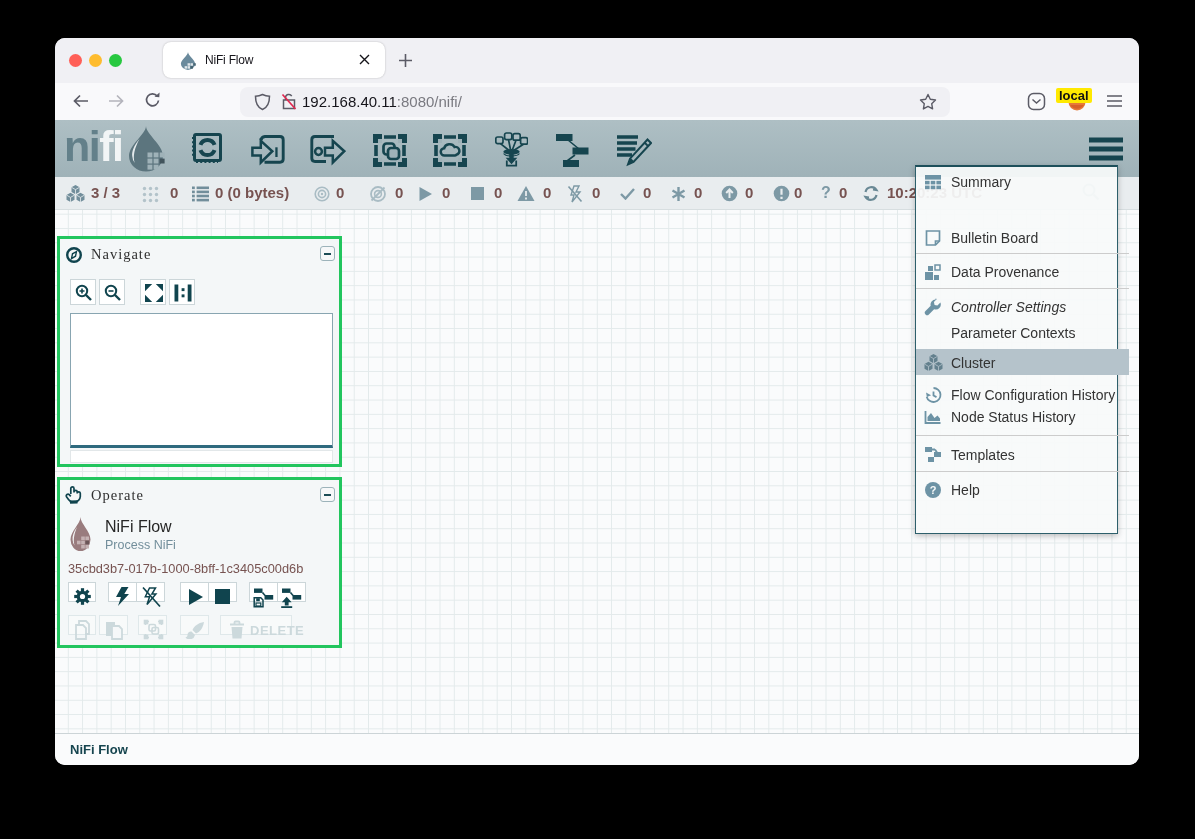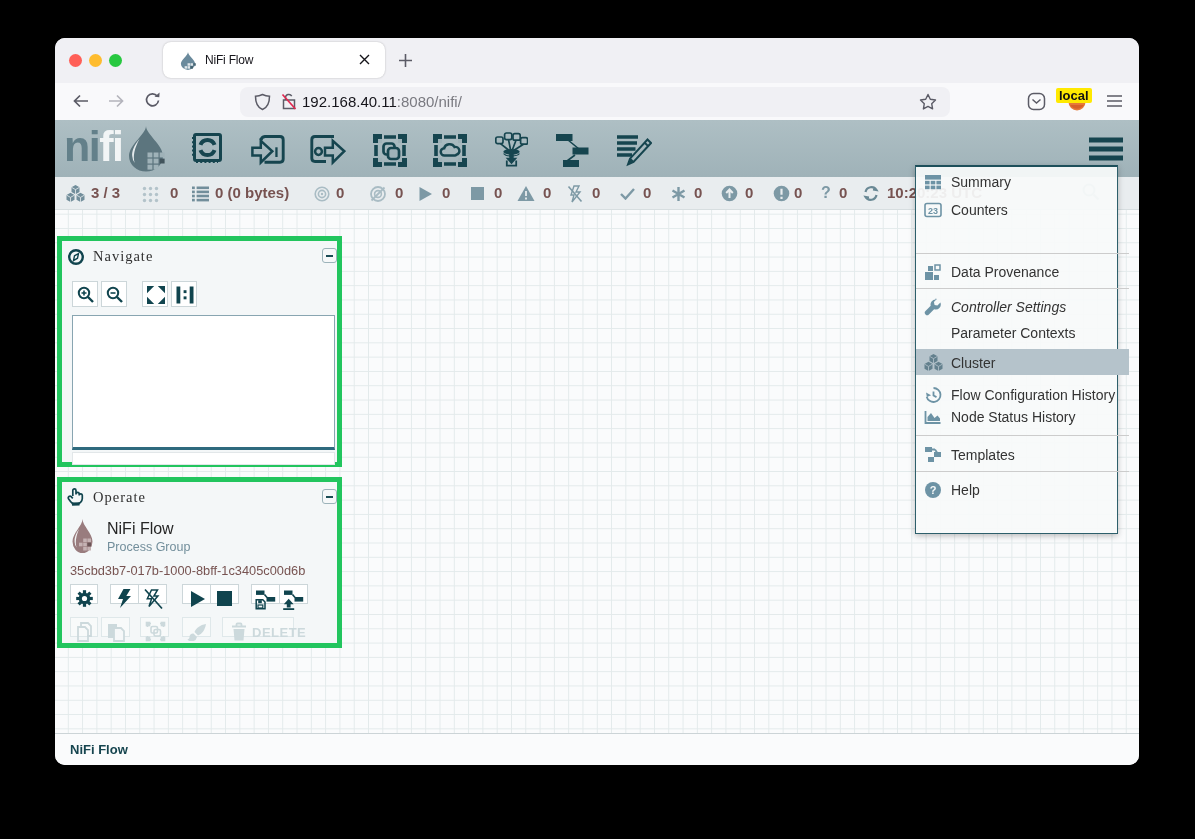--- a/index.html
+++ b/index.html
@@ -19,21 +19,21 @@
   #nifihead { position:absolute; left:0; top:82px; width:1084px; height:57px; background:linear-gradient(#aebfc4,#9fb2b8); }
   #statusbar { position:absolute; left:0; top:139px; width:1084px; height:33px; background:#e9edef; border-bottom:1px solid #d7dee0; font-size:15px; }
   .st { position:absolute; top:7px; color:#775351; font-weight:bold; }
   
   #canvas { position:absolute; left:0; top:172px; width:1084px; height:523px; background:#fafbfc;
     background-image:linear-gradient(to right,#e3eaeb 1px,transparent 1px),linear-gradient(to bottom,#e3eaeb 1px,transparent 1px);
     background-size:14.3px 14.3px; background-position:12.8px 3.7px; }
   #crumb { position:absolute; left:0; top:695px; width:1084px; height:32px; background:#fafbfc; border-top:1px solid #ccd4d7; }
   #crumb .txt { position:absolute; left:15px; top:8px; font-size:13px; font-weight:bold; color:#16454f; }
   
-  .panel { position:absolute; background:rgba(244,247,248,.97); border:5px solid #22c55e; }
+  .panel { position:absolute; background:rgba(244,247,248,.97); border:3px solid #22c55e; }
   .ptitle { font-family:"Liberation Serif",serif; font-weight:normal; font-size:14.5px; color:#2f2f2f; letter-spacing:1px; }
   .minusbtn { position:absolute; width:15px; height:15px; border:1px solid #9cb3ba; border-radius:3px; background:#f6f8f9; }
   .minusbtn:after { content:""; position:absolute; left:3px; top:6px; width:7px; height:2px; background:#1b4c56; }
   .navbtn { position:absolute; width:26px; height:26px; background:#fff; border:1px solid #ccd6d9; }
   .opbtn  { position:absolute; width:28px; height:20px; background:#fff; border:1px solid #ccd6d9; top:0; }
   .opbtn.dis { border-color:#dfe8ea; background:#f8fafa; }
   
   #menu { position:absolute; left:860px; top:127px; width:203px; height:369px; background:rgba(247,250,250,.93);
      border:1px solid #2d5f6b; border-top:2px solid #1d4f5a; box-shadow:0 2px 6px rgba(0,0,0,.25); }
   .mi { position:absolute; left:0; width:213px; height:28px; }
@@ -364,21 +364,21 @@
           <rect x="12.2" y="19.5" width="3.6" height="3.6"></rect>
           <rect x="16.4" y="19.5" width="3.6" height="3.6"></rect>
           <rect x="12.2" y="23.7" width="3.6" height="3.6"></rect>
           <rect x="8" y="23.7" width="3.6" height="3.6"></rect>
           <rect x="16.4" y="23.7" width="3.6" height="3.6" fill="#6b5557"></rect>
           <rect x="12.2" y="27.9" width="3.6" height="3.6"></rect>
           <rect x="16.4" y="27.9" width="3.6" height="3.6"></rect>
         </g>
     </svg>
     <div style="position:absolute;left:45px;top:38px;font-size:16px;color:#262626;">NiFi Flow</div>
-    <div style="position:absolute;left:45px;top:58px;font-size:12.5px;color:#728e9b;">Process Group</div>
+    <div style="position:absolute;left:45px;top:58px;font-size:12.5px;color:#728e9b;">Process NiFi</div>
     <div style="position:absolute;left:8px;top:81px;font-size:12.8px;color:#775351;">35cbd3b7-017b-1000-8bff-1c3405c00d6b</div>
 
     <div class="opbtn" style="left:8px;top:102px;">
       <svg style="position:absolute;left:5px;top:5px" width="17" height="17" viewBox="0 0 17 17">
           <g fill="#10444e">
             <circle cx="8.5" cy="8.5" r="5.8"></circle>
             <rect x="6.9" y="0.2" width="3.2" height="4"></rect>
             <rect x="6.9" y="12.8" width="3.2" height="4"></rect>
             <rect x="0.2" y="6.9" width="4" height="3.2"></rect>
             <rect x="12.8" y="6.9" width="4" height="3.2"></rect>
@@ -477,26 +477,26 @@
             <rect x="1" y="7.8" width="4.6" height="3.6"></rect>
             <rect x="6.7" y="7.8" width="4.6" height="3.6"></rect>
             <rect x="12.4" y="7.8" width="4.6" height="3.6"></rect>
             <rect x="1" y="12.6" width="4.6" height="3.6"></rect>
             <rect x="6.7" y="12.6" width="4.6" height="3.6"></rect>
             <rect x="12.4" y="12.6" width="4.6" height="3.6"></rect>
           </g>
         </svg>
       <div class="txt">Summary</div>
     </div>
-    <div class="mi" style="top:28.5px;">
-      <svg width="18" height="18" viewBox="0 0 18 18">
-          <rect x="1" y="2.5" width="16" height="13" rx="2" fill="none" stroke="#6d93a5" stroke-width="1.6"></rect>
-          <text x="9" y="12.6" font-size="9" font-weight="bold" fill="#6d93a5" text-anchor="middle" font-family="Liberation Sans">23</text>
-        </svg>
-      <div class="txt">Counters</div>
+    <div class="mi" style="top:56.5px;">
+      <svg width="18" height="18" viewBox="0 0 18 18">
+          <path d="M2.5 2 h13 v10 l-4 4 h-9 Z" fill="none" stroke="#6d93a5" stroke-width="1.7"></path>
+          <path d="M11.5 16 v-4 h4" fill="none" stroke="#6d93a5" stroke-width="1.7"></path>
+        </svg>
+      <div class="txt">Bulletin Board</div>
     </div>
     <div class="msep" style="top:85.5px;"></div>
     <div class="mi" style="top:91px;">
       <svg width="18" height="18" viewBox="0 0 18 18">
           <g fill="#6d93a5">
             <rect x="1" y="9" width="8" height="8"></rect>
             <rect x="10" y="12" width="5" height="5"></rect>
             <rect x="4" y="3" width="5" height="5"></rect>
             <rect x="11" y="2" width="5" height="5" fill="none" stroke="#6d93a5" stroke-width="1.5"></rect>
           </g>

